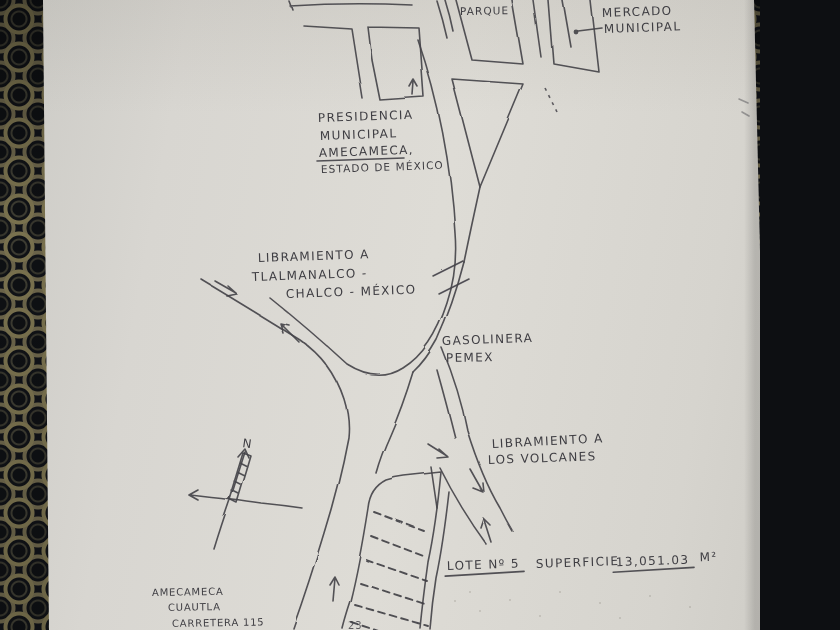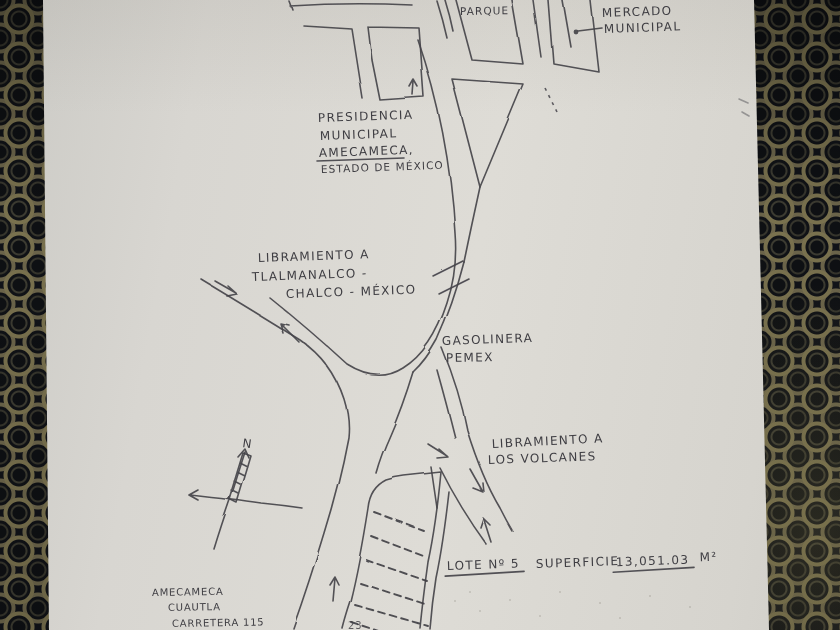--- a/index.html
+++ b/index.html
@@ -1,16 +1,16 @@
 <!DOCTYPE html>
 <html><head>
 <meta charset="utf-8">
 <style>
   html,body{margin:0;padding:0;background:#0d0f12;}
-  #photo{position:relative;width:840px;height:630px;overflow:hidden;
+  #photo{position:relative;width:760px;height:630px;overflow:hidden;
          font-family:"DejaVu Sans",sans-serif;}
   
   .fabric{position:absolute;inset:0;background-color:#111318;
     background-image:
       radial-gradient(circle 16px at 19px 19px, #0e1013 0 6px, #3c3b31 7px 8px, #101216 9px 11px, #79714e 12px 15px, rgba(0,0,0,0) 16px),
       radial-gradient(circle 16px at 19px 19px, #0e1013 0 6px, #36352c 7px 8px, #101216 9px 11px, #6b644a 12px 15px, rgba(0,0,0,0) 16px);
     background-size:38px 38px,38px 38px;
     background-position:0 0,19px 19px;}
   .fabric::after{content:"";position:absolute;inset:0;
     background:

